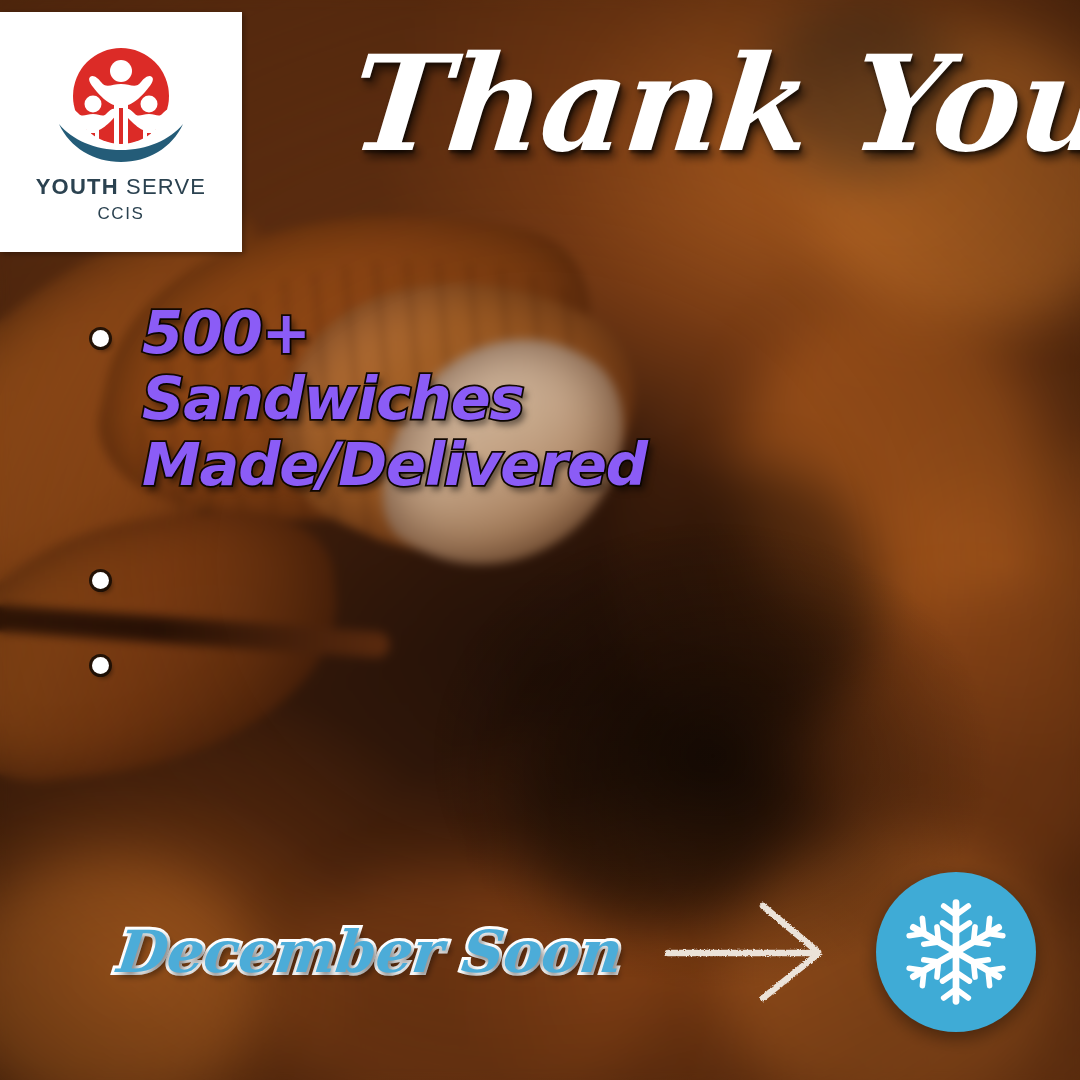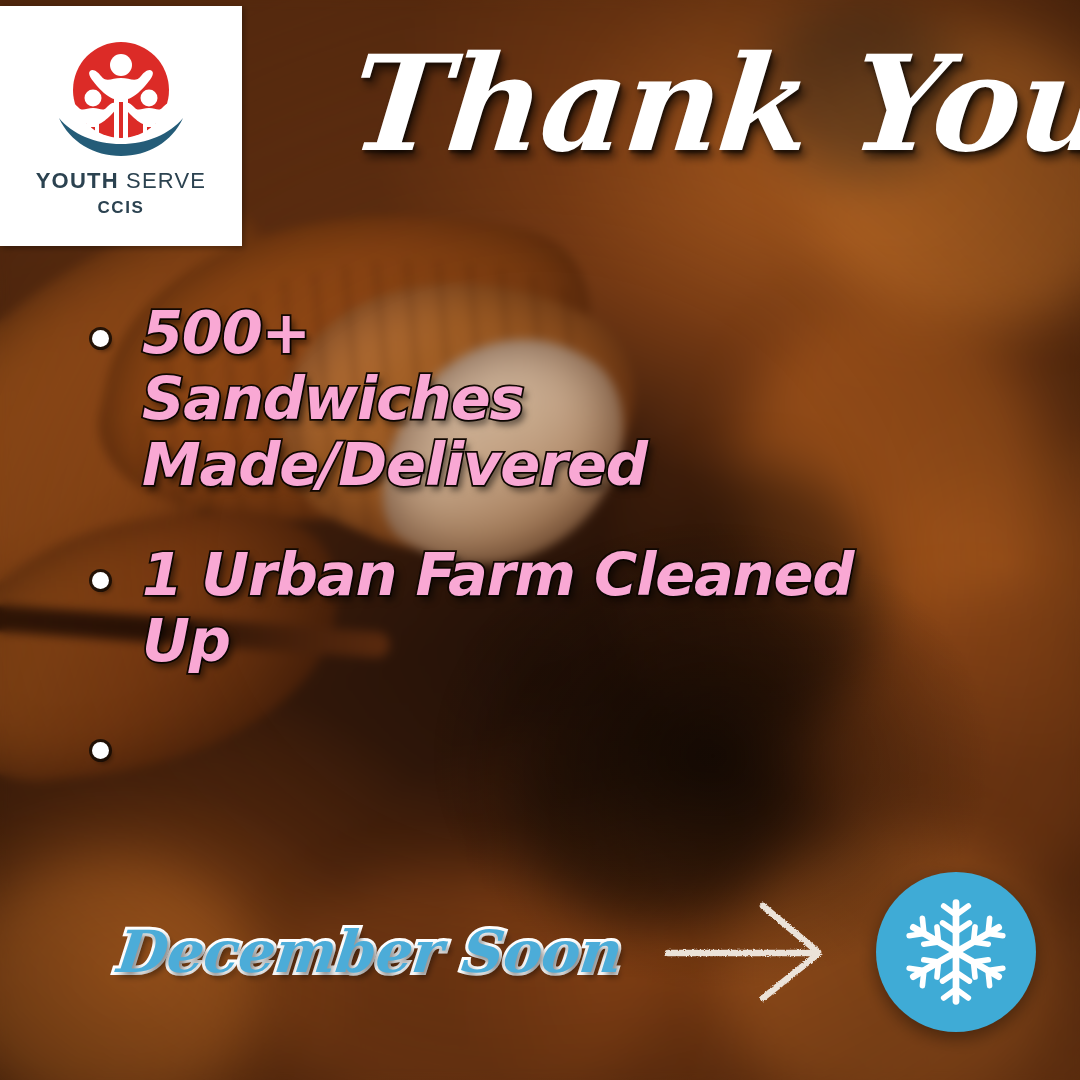--- a/index.html
+++ b/index.html
@@ -127,21 +127,21 @@
   .bk7 { right: 200px; top: 470px; width: 240px; height: 260px; background: rgba(34,16,6,0.55); }
   .bk8 { right: 120px; top: 0px;   width: 200px; height: 180px; background: rgba(52,40,28,0.45); }
   .bk9 { left: 520px;  top: 700px; width: 260px; height: 220px; background: rgba(24,11,4,0.5); }
 
   
   .bg-soft { position: absolute; inset: -40px; backdrop-filter: blur(5px); }
 
   
   .logo-card {
     position: absolute;
-    left: 0; top: 6px;
+    left: 0; top: 12px;
     width: 242px; height: 240px;
     background: #ffffff;
     display: flex;
     flex-direction: column;
     align-items: center;
     justify-content: flex-start;
     padding-top: 30px;
     box-shadow: 2px 2px 6px rgba(0,0,0,0.35);
   }
   .logo-mark { width: 130px; height: 128px; display: block; }
@@ -150,21 +150,21 @@
     text-align: center;
     line-height: 1;
     color: #2b4250;
   }
   .logo-line1 { font-size: 22px; letter-spacing: 1.2px; white-space: nowrap; }
   .logo-line1 .w-bold { font-weight: 700; }
   .logo-line1 .w-reg  { font-weight: 400; }
   .logo-line2 {
     font-size: 17px;
     letter-spacing: 1.6px;
-    font-weight: 700;
+    font-weight: 400;
     margin-top: 7px;
     color: #2b4250;
   }
 
   
   .headline {
     position: absolute;
     left: 352px; top: 38px;
     width: 660px;
     color: #ffffff;
@@ -198,21 +198,21 @@
     width: 17px; height: 17px;
     border-radius: 50%;
     background: #ffffff;
     margin-top: 30px;
     margin-right: 33px;
     box-shadow:
       0 0 0 3px rgba(20,10,4,0.85),
       3px 4px 5px rgba(0,0,0,0.45);
   }
   .bullet-text {
-    color: #f9a8d4;
+    color: #8b5cf6;
     font-family: "DejaVu Sans", sans-serif;
     font-weight: 700;
     font-style: italic;
     font-size: 59px;
     line-height: 1.12;
     letter-spacing: -1.2px;
     -webkit-text-stroke: 3.5px #120903;
     paint-order: stroke fill;
     text-shadow: 4px 5px 7px rgba(0,0,0,0.55);
   }
@@ -323,21 +323,20 @@
 
   <div class="bullets">
 
     <div class="bullet-row">
       <span class="bullet-dot"></span>
       <span class="bullet-text" style="max-width:520px;">500+ Sandwiches Made/Delivered</span>
     </div>
 
     <div class="bullet-row" style="margin-bottom:38px;">
       <span class="bullet-dot"></span>
-      <span class="bullet-text" style="max-width:800px;">1 Urban Farm Cleaned Up</span>
     </div>
 
     <div class="bullet-row">
       <span class="bullet-dot"></span>
     </div>
 
   </div>
 
   <div class="cta-row">
 

